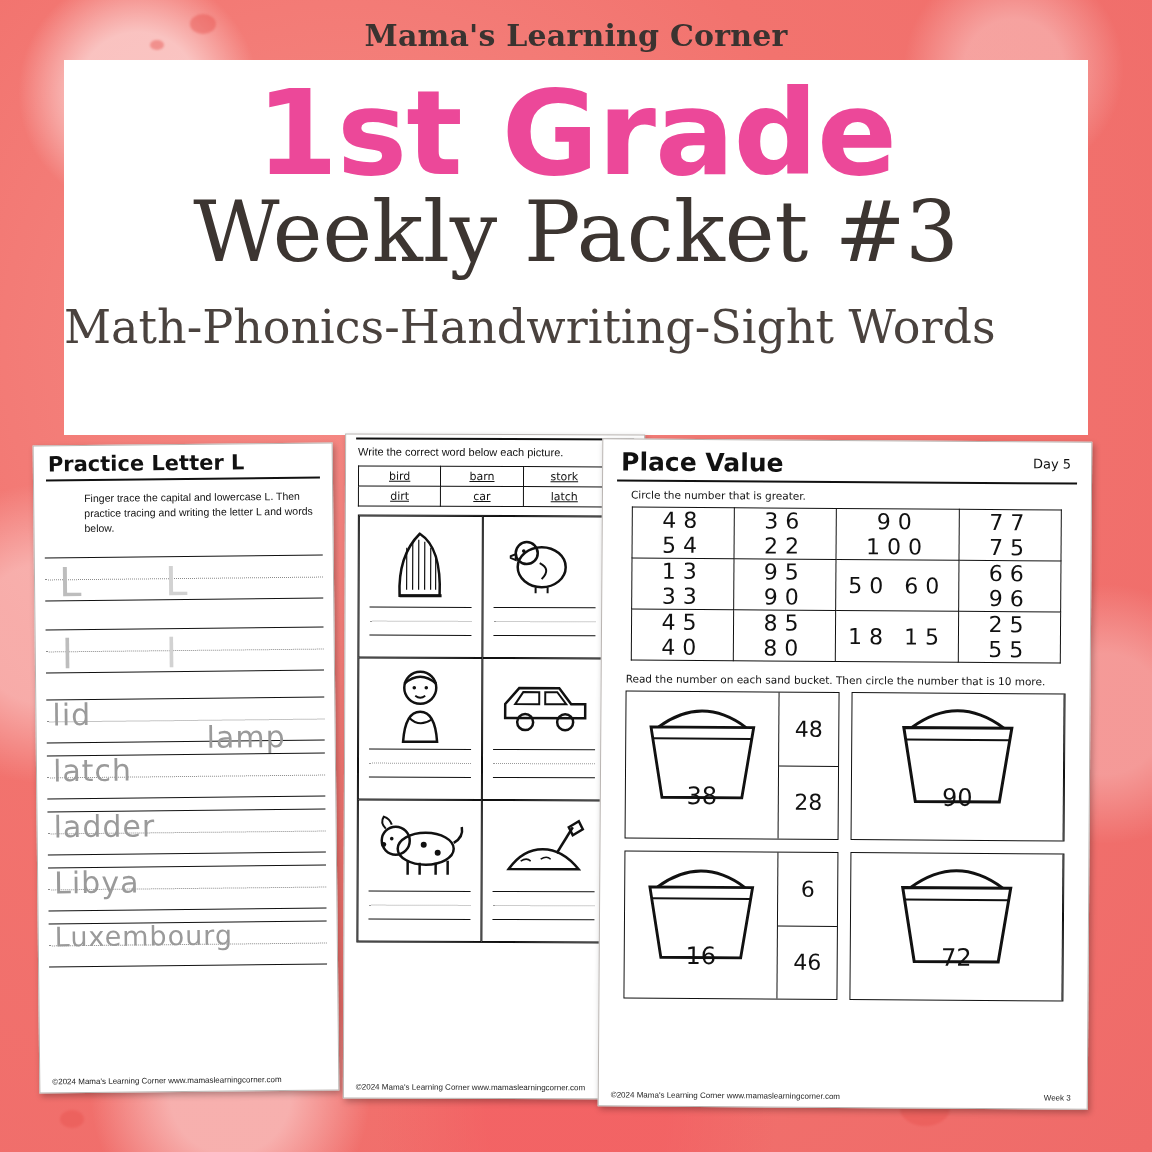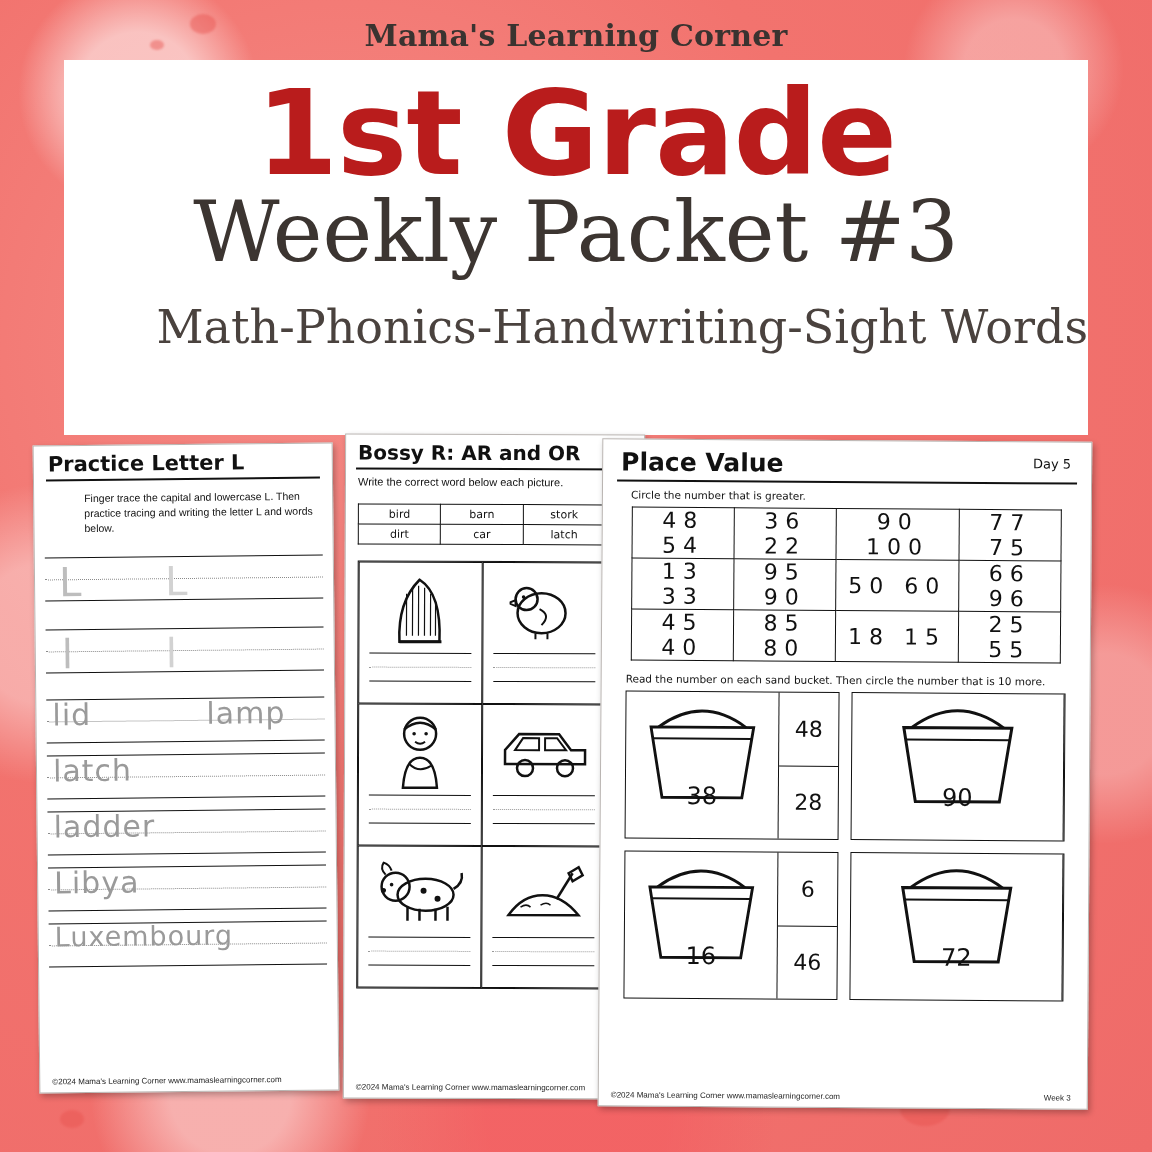--- a/index.html
+++ b/index.html
@@ -60,33 +60,33 @@
     background: #ffffff;
     box-sizing: border-box;
     padding-top: 12px;
   }
   #title-main {
     text-align: center;
     font-family: "DejaVu Sans", sans-serif;
     font-weight: bold;
     font-size: 118px;
     line-height: 1.05;
-    color: #b91c1c;
+    color: #ec4899;
     letter-spacing: -1px;
   }
   #title-sub {
     text-align: center;
     font-family: "DejaVu Serif", serif;
     font-size: 84px;
     line-height: 1.0;
     color: #3c3531;
     margin-top: -6px;
   }
   #title-topics {
-    text-align: right;
+    text-align: left;
     font-family: "DejaVu Serif", serif;
     font-size: 46px;
     color: #4a423e;
     margin-top: 26px;
   }
 
   
   .sheet {
     position: absolute;
     background: #fff;
@@ -192,24 +192,25 @@
   #s2-rule {
     height: 2px;
     background: #111;
     margin: 3px 10px 0 10px;
   }
   #s2-instr {
     font-size: 11px;
     margin: 6px 0 4px 12px;
   }
   .wordbank {
-    margin: 16px 12px;
+    margin: 8px 12px;
     border-collapse: collapse;
     width: 248px;
     table-layout: fixed;
+    text-decoration: underline;
   }
   .wordbank td {
     border: 1px solid #111;
     text-align: center;
     font-size: 11px;
     padding: 3px 0;
     font-family: "DejaVu Sans", sans-serif;
   }
   .pic-grid {
     margin: 8px 12px 0 12px;
@@ -364,21 +365,21 @@
         <div class="bot"></div>
       <div class="bigL" style="left:16px;">l</div>
       <div class="bigL" style="left:120px;color:#d2d2d2;">l</div>
     </div>
 
     <div class="trace-row" style="margin-top:14px;">
       <div class="top"></div>
         <div class="mid"></div>
         <div class="bot"></div>
       <div class="trace-word">lid</div>
-      <div class="trace-word" style="left:160px;">lamp</div>
+      <div class="trace-word" style="left:160px;margin-top:24px;">lamp</div>
     </div>
     <div class="trace-row">
       <div class="top"></div>
         <div class="mid"></div>
         <div class="bot"></div>
       <div class="trace-word">latch</div>
     </div>
     <div class="trace-row">
       <div class="top"></div>
         <div class="mid"></div>
@@ -396,21 +397,20 @@
         <div class="mid"></div>
         <div class="bot"></div>
       <div class="trace-word" style="font-size:27px;">Luxembourg</div>
     </div>
   </div>
 
   <div class="foot">©2024  Mama's Learning Corner  www.mamaslearningcorner.com</div>
 </div>
 
 <div class="sheet" id="sheet2">
-  <div class="sheet-title" id="s2-title">Bossy R: AR and OR</div>
   <div id="s2-rule"></div>
   <div id="s2-instr">Write the correct word below each picture.</div>
 
   <table class="wordbank">
     <tbody>
         <tr>
       <td>bird</td>
       <td>barn</td>
       <td>stork</td>
     </tr>

